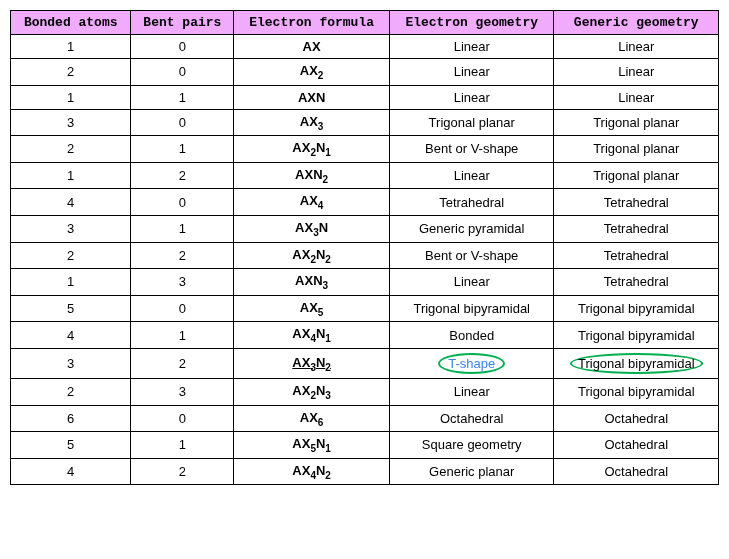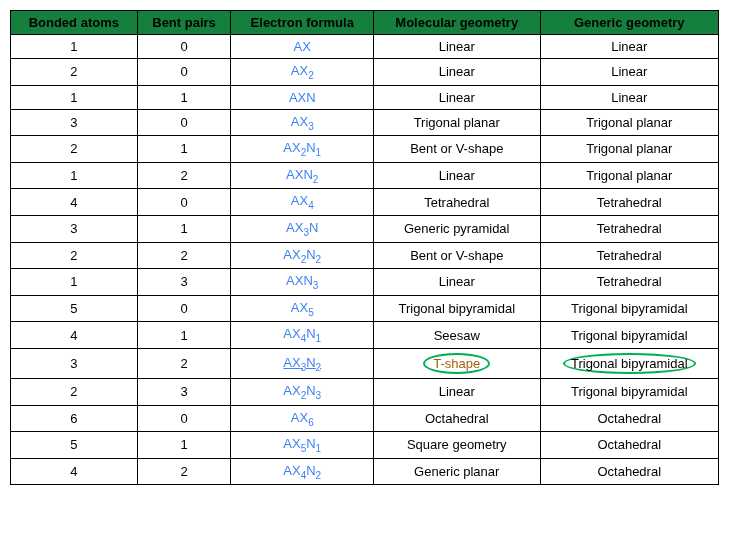--- a/index.html
+++ b/index.html
@@ -19,60 +19,61 @@
       width: 710px;
     }
     th, td {
       border: 1px solid #000;
       padding: 4px 6px;
       text-align: center;
       vertical-align: middle;
     }
     th {
       font-weight: bold;
-      background: #15803d;
+      background: #f0abfc;
+      font-family: Liberation Mono, monospace;
     }
     .formula {
-      color: #3b82f6;
-      font-weight: normal;
+      color: #000000;
+      font-weight: bold;
       text-align: center;
     }
     .formula sub {
       font-size: 10px;
     }
     .underline {
       text-decoration: underline;
     }
     .circle-green {
       display: inline-block;
       border: 2px solid #00b050;
       border-radius: 50%;
       padding: 1px 8px;
-      color: #a16207;
+      color: #3b82f6;
     }
     .circle-green-text {
       display: inline-block;
       border: 2px solid #00b050;
       border-radius: 50%;
       padding: 1px 6px;
       color: #000;
     }
     tr:nth-child(odd) td { background: #fff; }
     tr:nth-child(even) td { background: #fff; }
   </style>
 </head>
 <body>
 
 <table>
   <thead>
     <tr>
       <th>Bonded atoms</th>
       <th>Bent pairs</th>
       <th>Electron formula</th>
-      <th>Molecular geometry</th>
+      <th>Electron geometry</th>
       <th>Generic geometry</th>
     </tr>
   </thead>
   <tbody id="table-body">
   <tr>
         <td>1</td>
         <td>0</td>
         <td><span class="formula">AX</span></td>
         <td>Linear</td>
         <td>Linear</td>
@@ -144,21 +145,21 @@
         <td>5</td>
         <td>0</td>
         <td><span class="formula">AX<sub>5</sub></span></td>
         <td>Trigonal bipyramidal</td>
         <td>Trigonal bipyramidal</td>
       </tr>
       <tr>
         <td>4</td>
         <td>1</td>
         <td><span class="formula">AX<sub>4</sub>N<sub>1</sub></span></td>
-        <td>Seesaw</td>
+        <td>Bonded</td>
         <td>Trigonal bipyramidal</td>
       </tr>
       <tr>
         <td>3</td>
         <td>2</td>
         <td><span class="formula underline">AX<sub>3</sub>N<sub>2</sub></span></td>
         <td><span class="circle-green">T-shape</span></td>
         <td><span class="circle-green-text">Trigonal bipyramidal</span></td>
       </tr>
       <tr>

